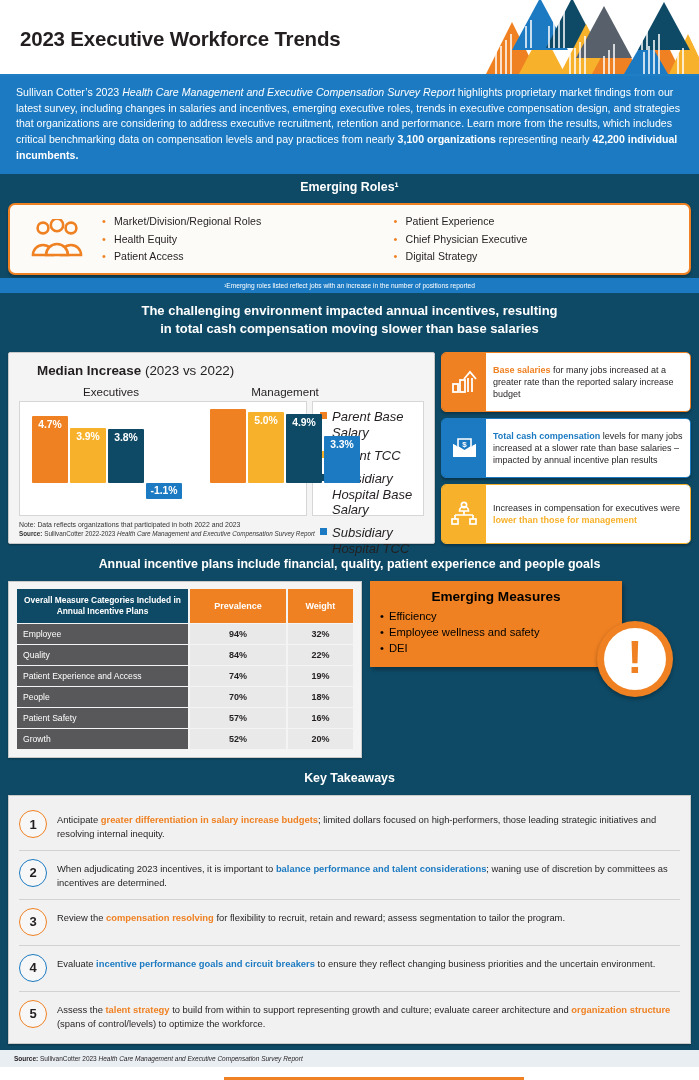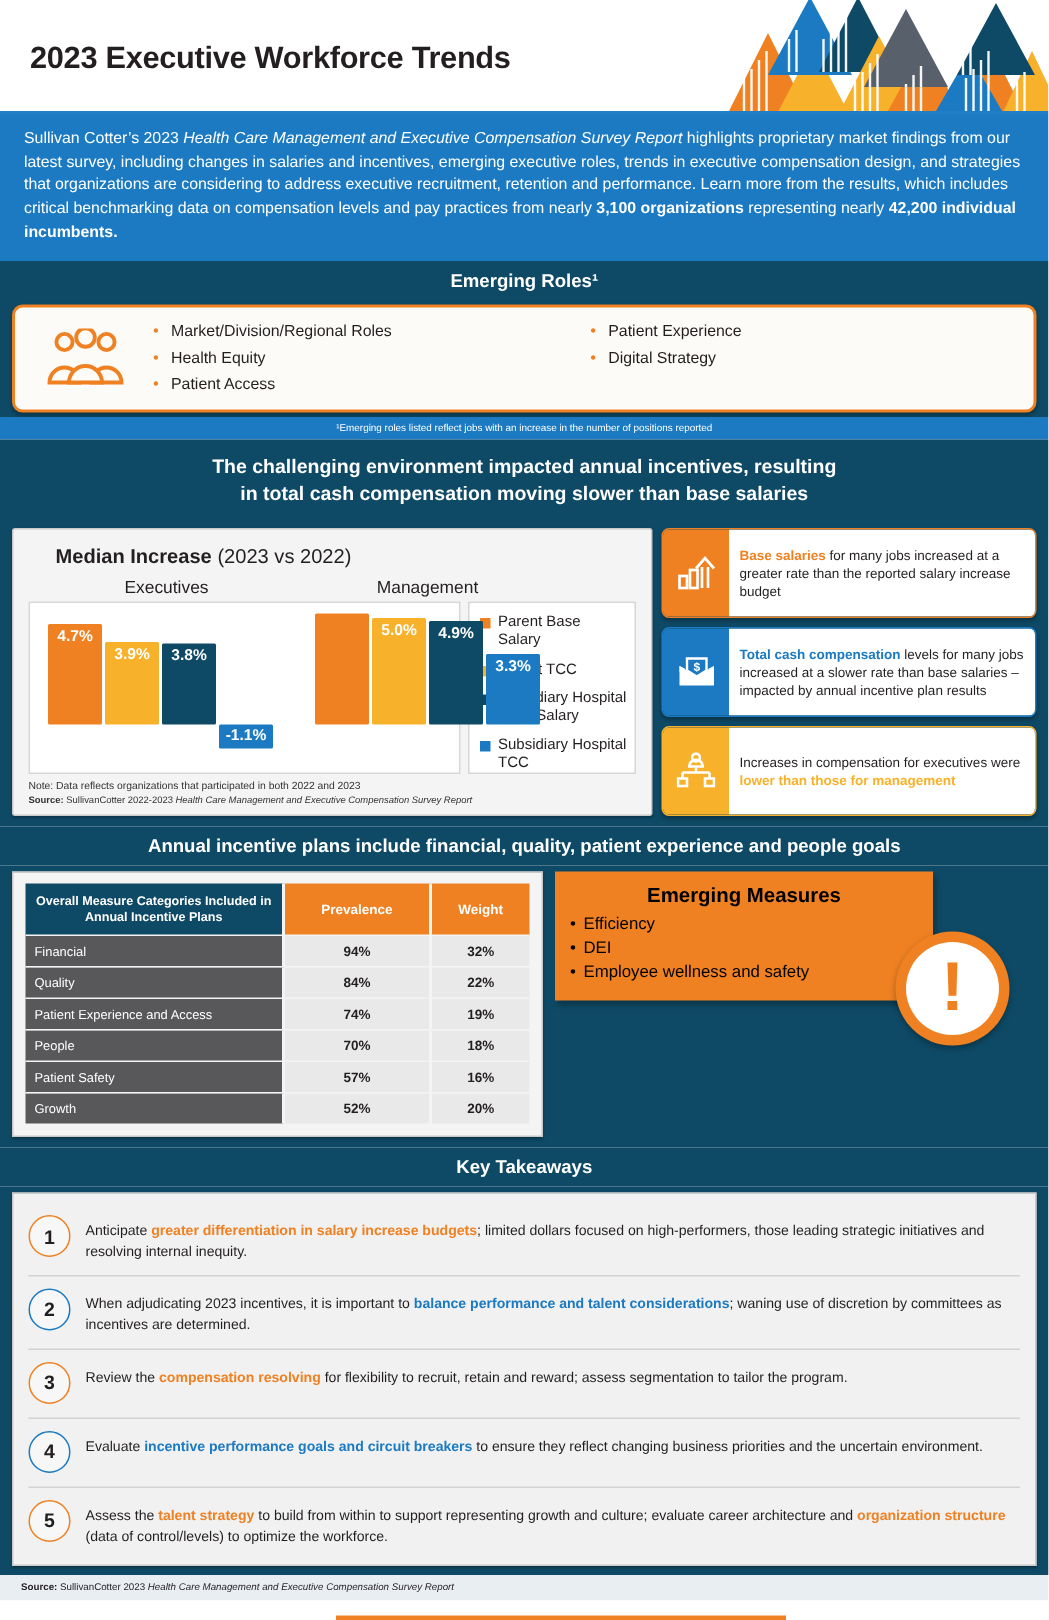--- a/index.html
+++ b/index.html
@@ -64,21 +64,21 @@
   .bars { position:absolute; left:8px; right:8px; top:6px; bottom:6px; }
   .bar { position:absolute; bottom:26px; width:36px; }
   .bar .rect { width:100%; position:absolute; bottom:0; border-radius:1px; }
   .bar .val { position:absolute; color:#fff; font-weight:bold;
               font-size:10.4px; width:100%; text-align:center; }
   .bar.neg .rect { top:0; }
   .legend { background:#fff; border:1px solid #d6d6d6; width:112px; height:115px;
             padding:7px 5px 0 7px; }
   .legend-item { display:flex; gap:5px; margin-bottom:7px; }
   .legend-sw { width:7px; height:7px; flex:0 0 7px; margin-top:3px; }
-  .legend-tx { font-size:10px; line-height:1.22; }
+  .legend-tx { font-size:13px; line-height:1.22;font-style:italic; }
   .chart-note { font-size:6.9px; margin-top:5px; color:#333; }
   .chart-src { font-size:6.3px; margin-top:2px; color:#333; }
   .chart-src b { font-weight:bold; }
   .chart-src i { font-style:italic; }
 
   
   .callouts { flex:1; display:flex; flex-direction:column; gap:6px; }
   .callout { display:flex; border-radius:5px; overflow:hidden; flex:1;
              box-shadow:0 2px 3px rgba(0,0,0,.3); }
   .callout .ci { flex:0 0 44px; display:flex; align-items:center;
@@ -227,20 +227,21 @@
         <div class="roles-col">
           <ul>
             <li>Market/Division/Regional Roles</li>
             <li>Health Equity</li>
             <li>Patient Access</li>
           </ul>
         </div>
         <div class="roles-col">
           <ul>
             <li>Patient Experience</li>
+            <li>Chief Physician Executive</li>
             <li>Digital Strategy</li>
           </ul>
         </div>
       </div>
     </div>
   </div>
   <div class="bar-blue">¹Emerging roles listed reflect jobs with an increase in the number of positions reported</div>
 
   <div class="bar-dark tall">
     <div>The challenging environment impacted annual incentives, resulting</div>
@@ -378,21 +379,21 @@
         <table>
           <thead>
             <tr>
               <th class="cat">Overall Measure Categories Included in Annual Incentive Plans</th>
               <th class="or">Prevalence</th>
               <th class="or">Weight</th>
             </tr>
           </thead>
           <tbody id="tbl-body">
               <tr>
-                <td class="cat">Financial</td>
+                <td class="cat">Employee</td>
                 <td class="num">94%</td>
                 <td class="num">32%</td>
               </tr>
               <tr>
                 <td class="cat">Quality</td>
                 <td class="num">84%</td>
                 <td class="num">22%</td>
               </tr>
               <tr>
                 <td class="cat">Patient Experience and Access</td>
@@ -416,22 +417,22 @@
               </tr>
             </tbody>
         </table>
       </div>
 
       <div class="em-wrap">
         <div class="em-box">
           <div class="em-title">Emerging Measures</div>
           <ul>
             <li>Efficiency</li>
+            <li>Employee wellness and safety</li>
             <li>DEI</li>
-            <li>Employee wellness and safety</li>
           </ul>
         </div>
         <div class="excl">
           <div class="excl-in">
             <span class="excl-mark">!</span>
           </div>
         </div>
       </div>
     </div>
   </div>
@@ -450,21 +451,21 @@
         <div class="kt-item">
           <div class="kt-num">3</div>
           <div class="kt-tx"><span>Review the </span><span class="hl-o">compensation resolving</span><span> for flexibility to recruit, retain and reward; assess segmentation to tailor the program.</span></div>
         </div>
         <div class="kt-item">
           <div class="kt-num b">4</div>
           <div class="kt-tx"><span>Evaluate </span><span class="hl-b">incentive performance goals and circuit breakers</span><span> to ensure they reflect changing business priorities and the uncertain environment.</span></div>
         </div>
         <div class="kt-item">
           <div class="kt-num">5</div>
-          <div class="kt-tx"><span>Assess the </span><span class="hl-o">talent strategy</span><span> to build from within to support representing growth and culture; evaluate career architecture and </span><span class="hl-o">organization structure</span><span> (data of control/levels) to optimize the workforce.</span></div>
+          <div class="kt-tx"><span>Assess the </span><span class="hl-o">talent strategy</span><span> to build from within to support representing growth and culture; evaluate career architecture and </span><span class="hl-o">organization structure</span><span> (spans of control/levels) to optimize the workforce.</span></div>
         </div>
       </div>
   </div>
 
   <div class="src-bar"><b>Source:</b><span> SullivanCotter 2023 </span><i>Health Care Management and Executive Compensation Survey Report</i></div>
 
   <div class="footer">
     <div class="f-left">
       <div class="f-learn">Learn More:</div>
 

